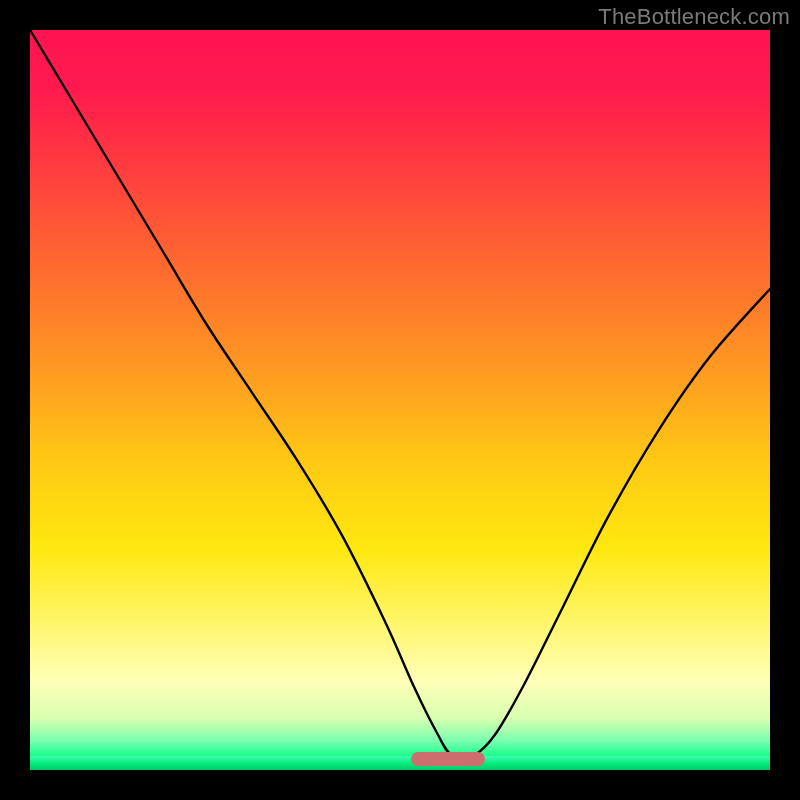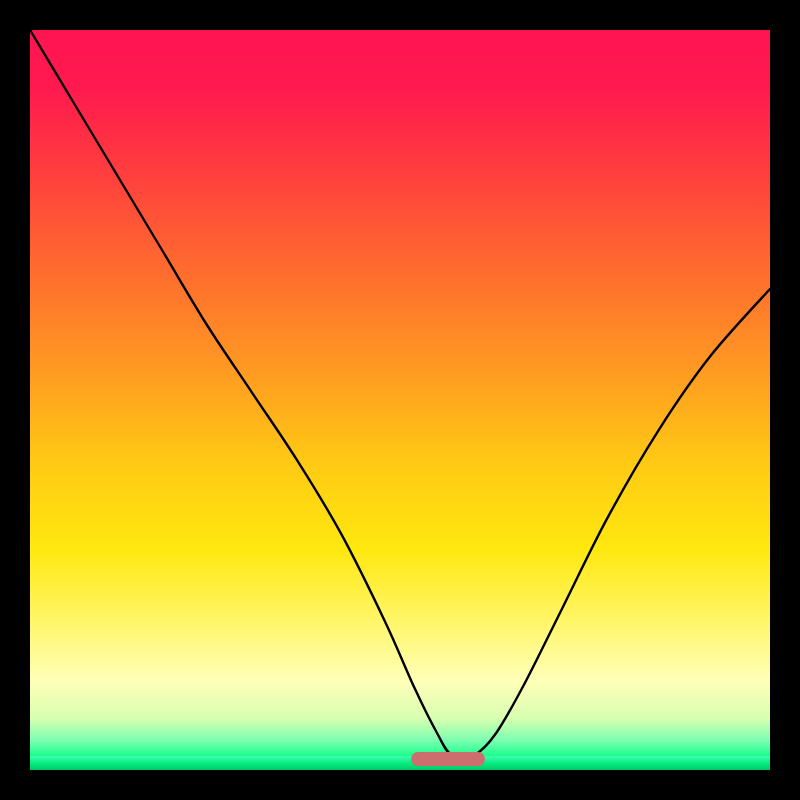--- a/index.html
+++ b/index.html
@@ -84,20 +84,21 @@
       #00e878 60%,
       #00c96a 100%
     );
   }
 </style>
 </head>
 <body>
 
 <div class="frame">
 
+  <div class="watermark">TheBottleneck.com</div>
 
   <div class="plot-area">
 
     <div class="bottom-strip"></div>
 
     <svg class="curve" viewBox="0 0 740 740" preserveAspectRatio="none">
       <path id="curve-path" d="M 0.0 0.0 C 7.4 12.3, 29.6 49.3, 44.4 74.0 C 59.2 98.7, 74.0 123.3, 88.8 148.0 C 103.6 172.7, 118.4 197.3, 133.2 222.0 C 148.0 246.7, 162.8 272.6, 177.6 296.0 C 192.4 319.4, 207.2 340.4, 222.0 362.6 C 236.8 384.8, 251.6 405.8, 266.4 429.2 C 281.2 452.6, 296.0 476.1, 310.8 503.2 C 325.6 530.3, 342.9 566.1, 355.2 592.0 C 367.5 617.9, 376.2 640.1, 384.8 658.6 C 393.4 677.1, 400.8 691.9, 407.0 703.0 C 413.2 714.1, 415.6 721.5, 421.8 725.2 C 428.0 728.9, 436.6 728.9, 444.0 725.2 C 451.4 721.5, 457.6 715.3, 466.2 703.0 C 474.8 690.7, 484.7 672.2, 495.8 651.2 C 506.9 630.2, 519.2 604.3, 532.8 577.2 C 546.4 550.1, 561.2 518.0, 577.2 488.4 C 593.2 458.8, 611.7 426.7, 629.0 399.6 C 646.3 372.5, 662.3 349.0, 680.8 325.6 C 699.3 302.2, 730.1 270.1, 740.0 259.0"></path>
     </svg>
 
     <div class="marker" id="marker" style="width: 74px; left: 381.1px; top: 721.9px;"></div>

